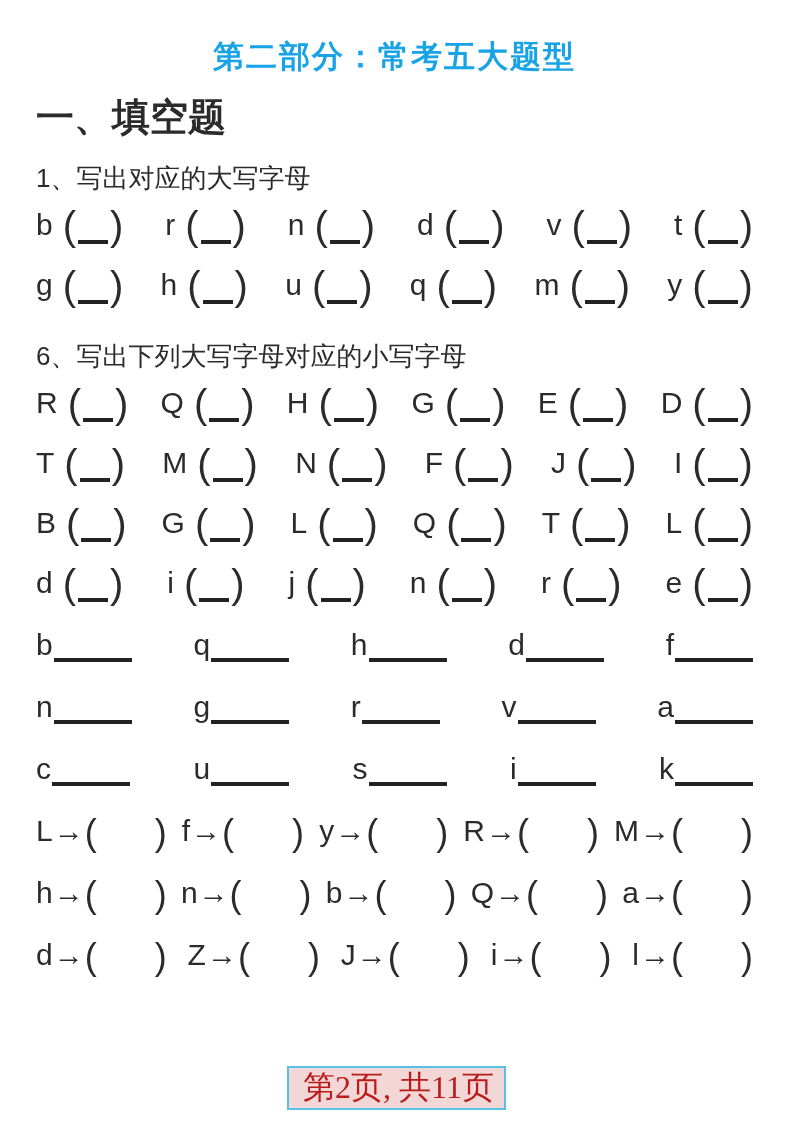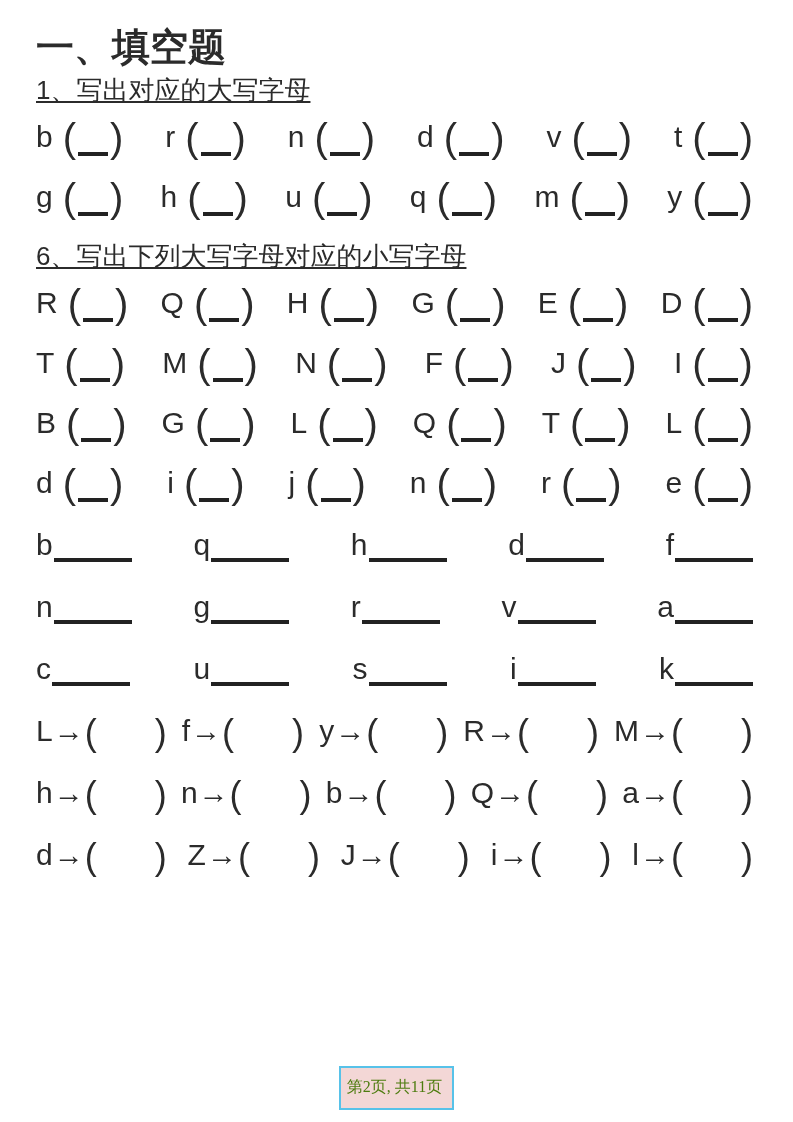--- a/index.html
+++ b/index.html
@@ -26,23 +26,22 @@
   .heading {
     font-size: 38px;
     font-weight: bold;
     line-height: 34px;
     margin: 0 0 4px 0;
   }
 
   .prompt {
     font-size: 26px;
     line-height: 32px;
-    margin: 10px 0 4px 0;
+    margin: 28px 0 4px 0;
     font-weight: 400;
-    text-decoration: underline;
   }
 
   .row {
     display: flex;
     justify-content: space-between;
     align-items: baseline;
   }
   .row.paren  { margin: 14px 0 16px 0; font-size: 30px; height: 44px; }
   .row.underline { margin: 18px 0 24px 0; font-size: 30px; height: 38px; }
   .row.arrow  { margin: 16px 0 22px 0; font-size: 30px; height: 40px; }
@@ -87,30 +86,31 @@
 
   .footer-wrap {
     position: absolute;
     left: 0; right: 0;
     bottom: 12px;
     text-align: center;
   }
   .footer-badge {
     display: inline-block;
     font-family: "Liberation Serif", "DejaVu Serif", serif;
-    font-size: 16px;
+    font-size: 32px;
     line-height: 34px;
-    padding: 2px 10px 4px 6px;
-    color: #4d7c0f;
+    padding: 2px 10px 4px 14px;
+    color: #b91c1c;
   }
 </style>
 </head>
 <body>
 
 <div class="page">
+  <div class="title" style="color: rgb(23, 163, 230);">第二部分：常考五大题型</div>
   <div class="heading">一、填空题</div>
   <div>
       <section class="question">
         <div class="prompt">1、写出对应的大写字母</div>
         <div class="row paren">
           <span class="item"><span class="letter">b</span><span class="paren-glyph open">(</span><span class="blank-small"></span><span class="paren-glyph">)</span></span>
           <span class="item"><span class="letter">r</span><span class="paren-glyph open">(</span><span class="blank-small"></span><span class="paren-glyph">)</span></span>
           <span class="item"><span class="letter">n</span><span class="paren-glyph open">(</span><span class="blank-small"></span><span class="paren-glyph">)</span></span>
           <span class="item"><span class="letter">d</span><span class="paren-glyph open">(</span><span class="blank-small"></span><span class="paren-glyph">)</span></span>
           <span class="item"><span class="letter">v</span><span class="paren-glyph open">(</span><span class="blank-small"></span><span class="paren-glyph">)</span></span>

